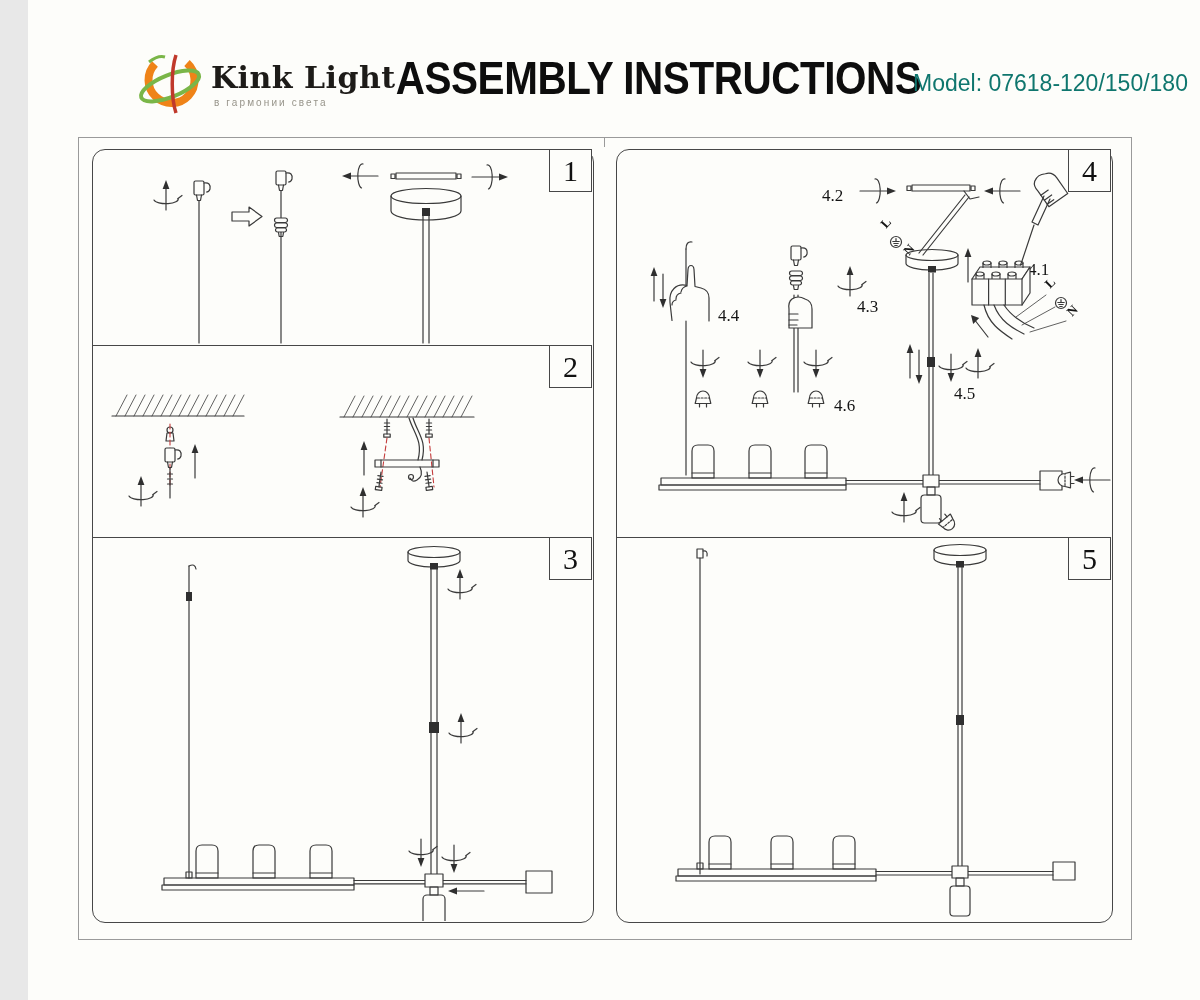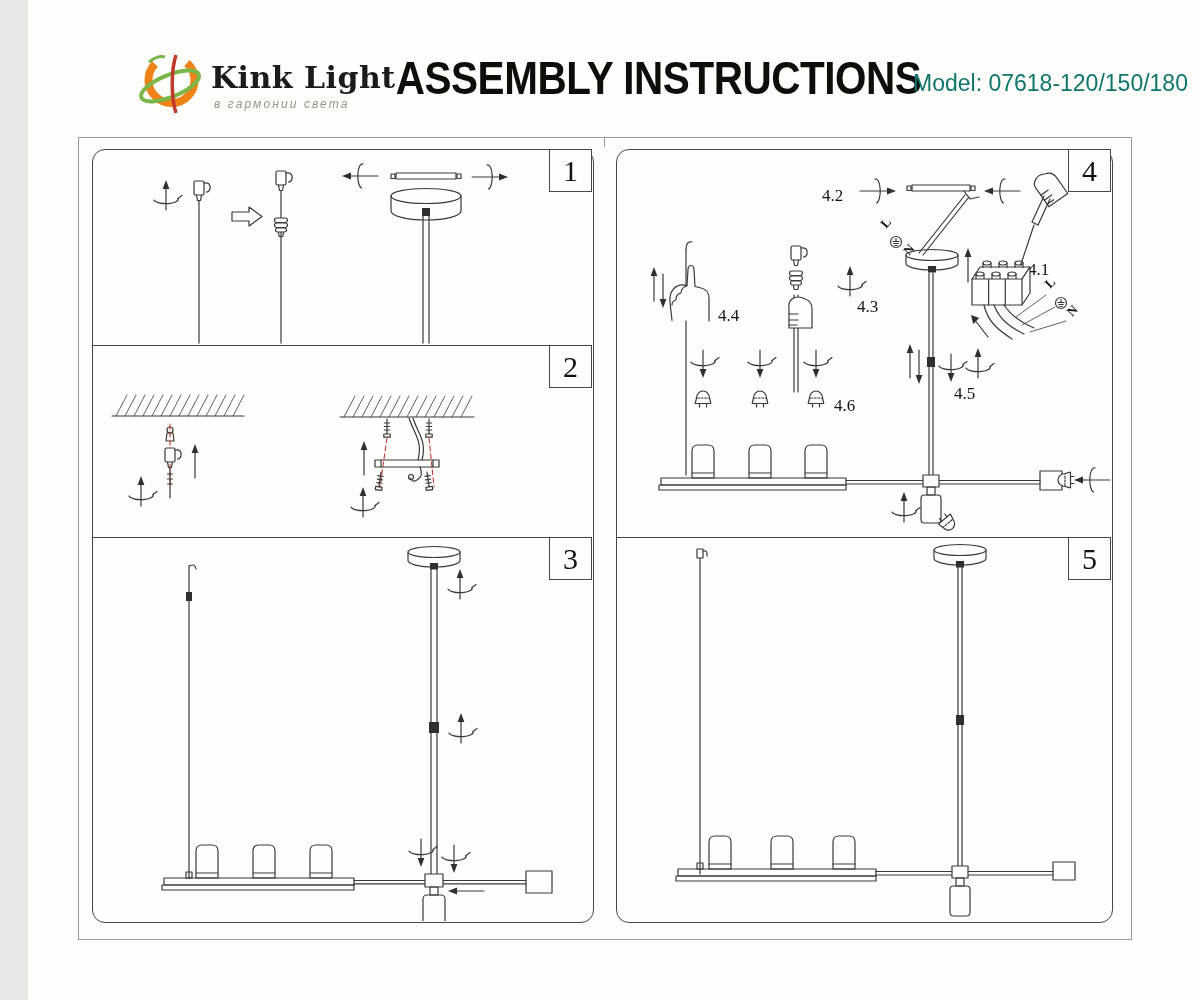--- a/index.html
+++ b/index.html
@@ -1,20 +1,20 @@
 <!DOCTYPE html>
 <html><head>
 <meta charset="utf-8">
 <style>
   html,body{margin:0;padding:0;background:#e8e8e8;}
   .page{position:relative;width:1200px;height:1000px;background:#fdfdfa;overflow:hidden;
         font-family:"Liberation Sans",sans-serif;color:#1a1a1a;margin-left:28px;}
   .abs{position:absolute;}
   .brand{font-family:"DejaVu Serif",serif;font-weight:bold;font-size:30px;letter-spacing:.5px;color:#1d1b18;white-space:nowrap;}
-  .tagline{font-size:12px;letter-spacing:2.1px;color:#97948a;white-space:nowrap;font-style:italic;}
+  .tagline{font-size:10px;letter-spacing:2.1px;color:#97948a;white-space:nowrap;}
   .title{font-weight:bold;font-size:47px;letter-spacing:-.5px;transform:scaleX(.86);transform-origin:50% 50%;
          white-space:nowrap;color:#0d0d0d;text-align:center;width:540px;}
   .model{font-size:23px;color:#0f766e;white-space:nowrap;}
   .outer{border:1px solid #9a9a9a;}
   .tick{border-left:1px solid #9a9a9a;width:0;height:9px;}
   .group{border:1.6px solid #474747;border-radius:13px;}
   .divline{border-top:1.4px solid #474747;height:0;}
   .numbox{width:43px;height:43px;border:1.4px solid #474747;display:flex;align-items:center;justify-content:center;
           font-family:"Liberation Serif",serif;font-size:30px;color:#111;background:#fdfdfa;box-sizing:border-box;}
   .diag{position:absolute;stroke:#3a3a3a;fill:none;stroke-width:1.2;stroke-linecap:round;stroke-linejoin:round;}

